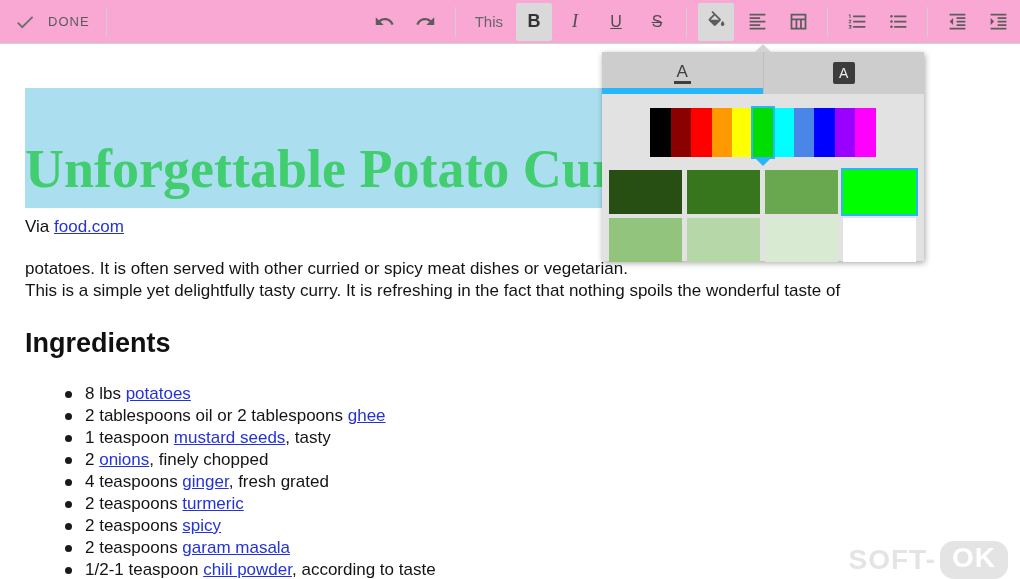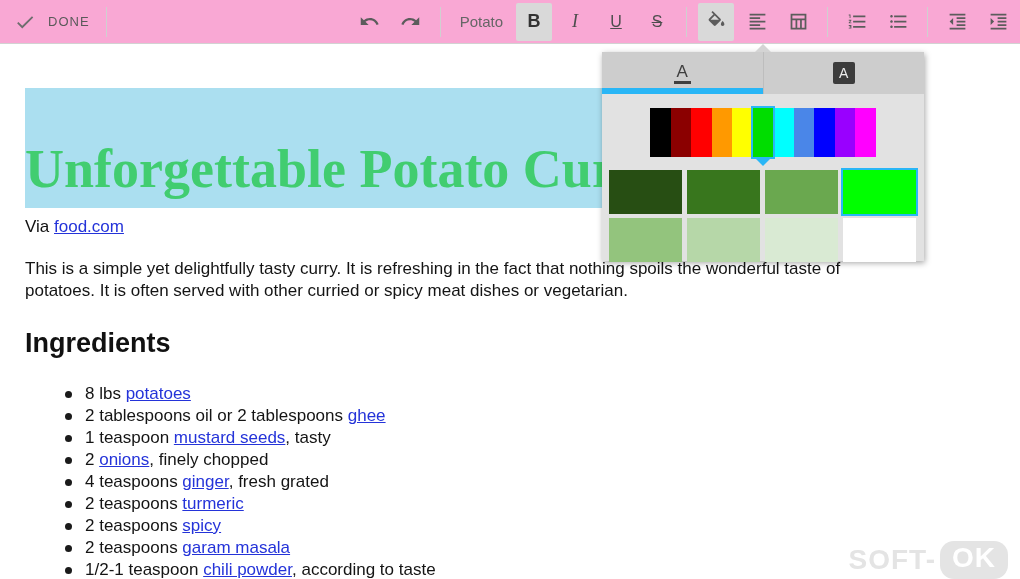--- a/index.html
+++ b/index.html
@@ -96,21 +96,21 @@
             <path d="M12.5 8c-2.65 0-5.05.99-6.9 2.6L2 7v9h9l-3.62-3.62c1.39-1.16 3.16-1.88 5.12-1.88 3.54 0 6.55 2.31 7.6 5.5l2.37-.78C21.08 11.03 17.15 8 12.5 8z"></path>
           </svg>
       </div>
       <div class="tb-btn">
         <svg viewBox="0 0 24 24">
             <path d="M18.4 10.6C16.55 8.99 14.15 8 11.5 8c-4.65 0-8.58 3.03-9.96 7.22L3.9 16c1.05-3.19 4.05-5.5 7.6-5.5 1.95 0 3.73.72 5.12 1.88L13 16h9V7l-3.6 3.6z"></path>
           </svg>
       </div>
       <div class="tb-divider"></div>
       <div class="tb-btn">
-        <span class="fonts-label">Potato</span>
+        <span class="fonts-label">This</span>
       </div>
       <div class="tb-btn active">
         <span class="fmt-letter fmt-bold">B</span>
       </div>
       <div class="tb-btn">
         <span class="fmt-letter fmt-italic">I</span>
       </div>
       <div class="tb-btn">
         <span class="fmt-letter fmt-underline">U</span>
       </div>
@@ -155,22 +155,22 @@
             <path d="M3 21h18v-2H3v2zM3 8v8l4-4-4-4zm8 9h10v-2H11v2zM3 3v2h18V3H3zm8 6h10V7H11v2zm0 4h10v-2H11v2z"></path>
           </svg>
       </div>
     </div>
   </div>
 
   <div class="doc-page">
     <div class="doc-title">Unforgettable Potato Curry</div>
     <div class="byline"><span>Via </span><span class="doc-link">food.com</span></div>
     <p class="intro">
+      <span>potatoes. It is often served with other curried or spicy meat dishes or vegetarian.</span>
       <span>This is a simple yet delightfully tasty curry. It is refreshing in the fact that nothing spoils the wonderful taste of</span>
-      <span>potatoes. It is often served with other curried or spicy meat dishes or vegetarian.</span>
     </p>
     <h2 class="ing-heading">Ingredients</h2>
     <ul class="ing-list">
         <li><span>8 lbs </span><span class="doc-link">potatoes</span><span></span></li>
         <li><span>2 tablespoons oil or 2 tablespoons </span><span class="doc-link">ghee</span><span></span></li>
         <li><span>1 teaspoon </span><span class="doc-link">mustard seeds</span><span>, tasty</span></li>
         <li><span>2 </span><span class="doc-link">onions</span><span>, finely chopped</span></li>
         <li><span>4 teaspoons </span><span class="doc-link">ginger</span><span>, fresh grated</span></li>
         <li><span>2 teaspoons </span><span class="doc-link">turmeric</span><span></span></li>
         <li><span>2 teaspoons </span><span class="doc-link">spicy</span><span></span></li>

